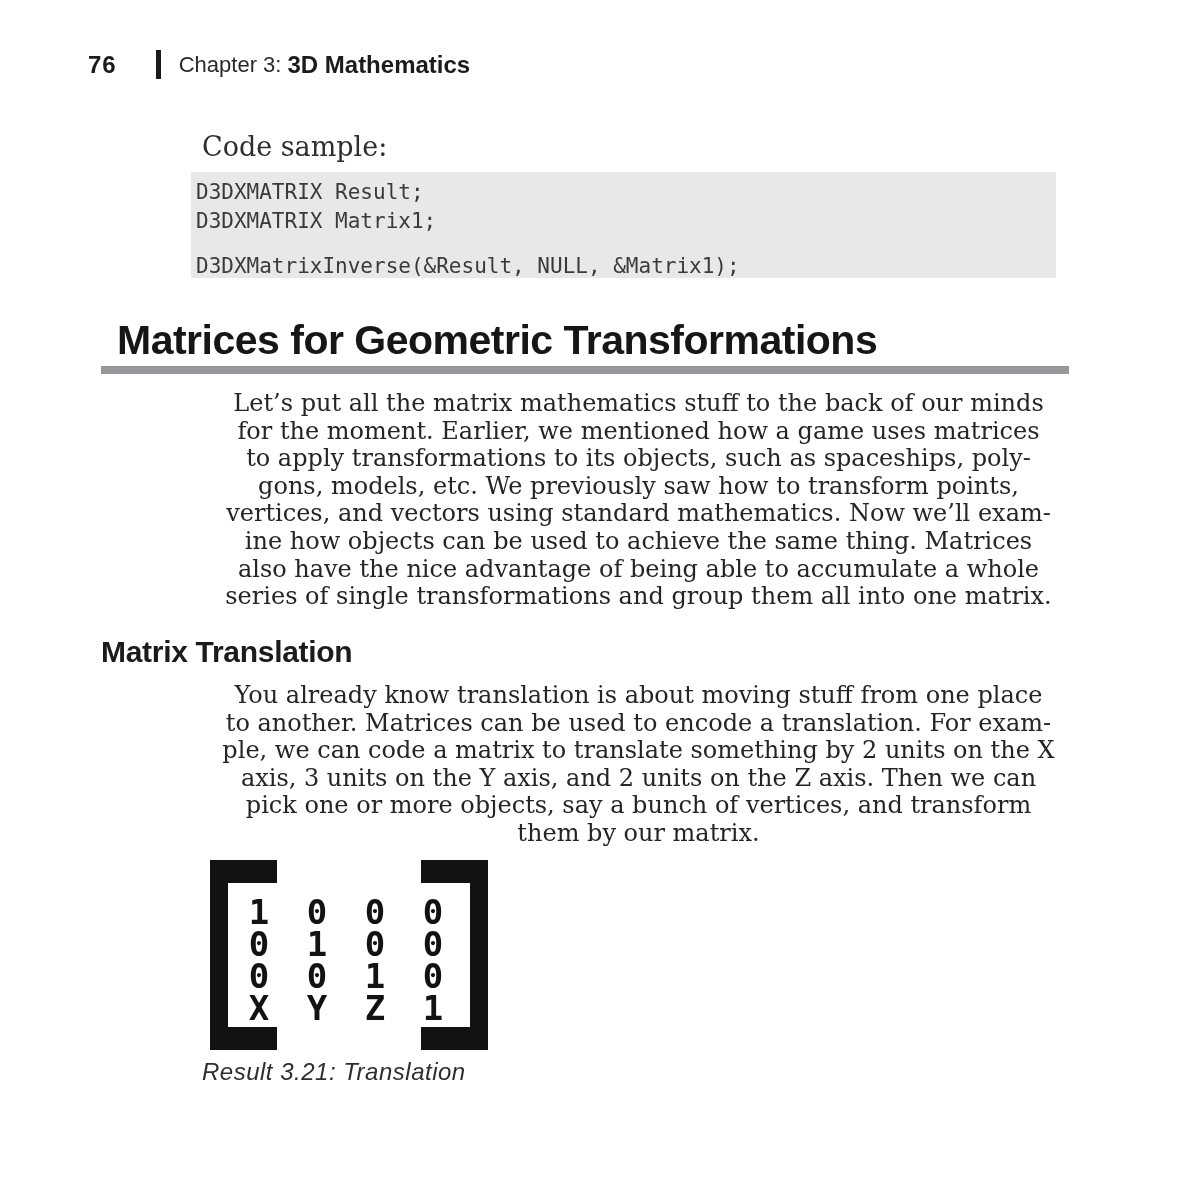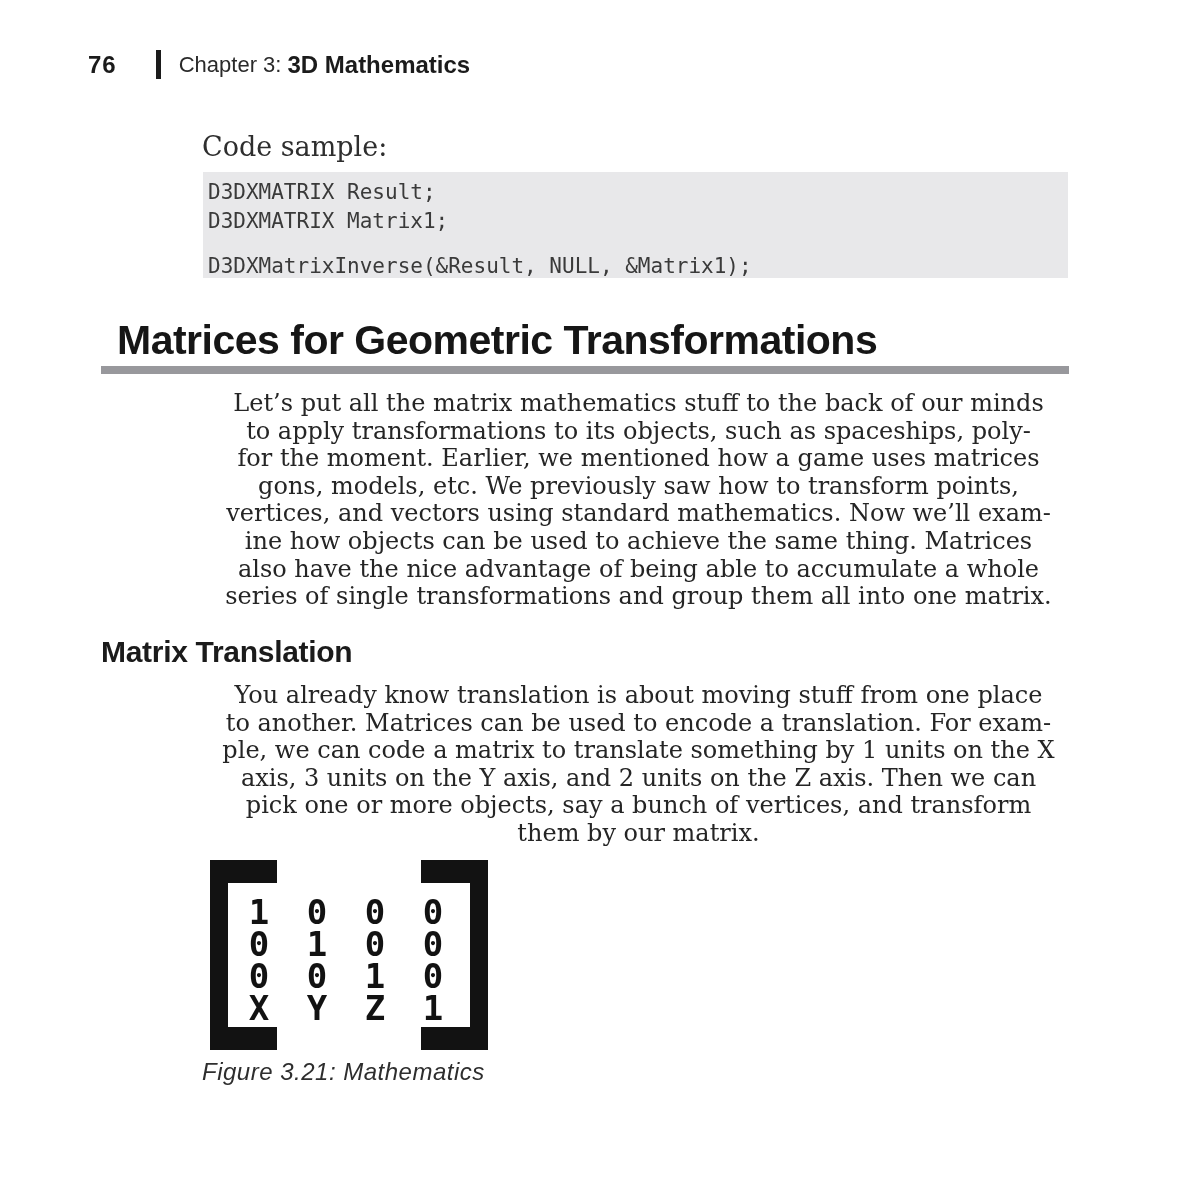--- a/index.html
+++ b/index.html
@@ -39,21 +39,21 @@
   
   .code-label {
     position: absolute;
     left: 202px; top: 131px;
     font-family: "DejaVu Serif", serif;
     font-size: 27px;
     color: #2e2e2e;
   }
   .code-block {
     position: absolute;
-    left: 203px; top: 172px;
+    left: 191px; top: 172px;
     width: 865px; height: 106px;
     background: #e8e8ea;
     padding: 6px 16px 0 5px;
     box-sizing: border-box;
     font-family: "DejaVu Sans Mono", "Liberation Mono", monospace;
     font-size: 21px;
     color: #3a3a3a;
     overflow: hidden;
   }
   .code-line { height: 29px; line-height: 29px; white-space: pre; }
@@ -168,35 +168,35 @@
     <div class="code-line">D3DXMATRIX Matrix1;</div>
     <div class="code-gap"></div>
     <div class="code-line">D3DXMatrixInverse(&amp;Result, NULL, &amp;Matrix1);</div>
   </div>
 
   <div class="h1">Matrices for Geometric Transformations</div>
   <div class="h1-rule"></div>
 
   <div class="para para-1">
     <div class="body-line">Let’s put all the matrix mathematics stuff to the back of our minds</div>
+    <div class="body-line">for the moment. Earlier, we mentioned how a game uses matrices</div>
     <div class="body-line">to apply transformations to its objects, such as spaceships, poly-</div>
-    <div class="body-line">for the moment. Earlier, we mentioned how a game uses matrices</div>
     <div class="body-line">gons, models, etc. We previously saw how to transform points,</div>
     <div class="body-line">vertices, and vectors using standard mathematics. Now we’ll exam-</div>
     <div class="body-line">ine how objects can be used to achieve the same thing. Matrices</div>
     <div class="body-line">also have the nice advantage of being able to accumulate a whole</div>
     <div class="body-line">series of single transformations and group them all into one matrix.</div>
   </div>
 
   <div class="h2">Matrix Translation</div>
 
   <div class="para para-2">
     <div class="body-line">You already know translation is about moving stuff from one place</div>
     <div class="body-line">to another. Matrices can be used to encode a translation. For exam-</div>
-    <div class="body-line">ple, we can code a matrix to translate something by 1 units on the X</div>
+    <div class="body-line">ple, we can code a matrix to translate something by 2 units on the X</div>
     <div class="body-line">axis, 3 units on the Y axis, and 2 units on the Z axis. Then we can</div>
     <div class="body-line">pick one or more objects, say a bunch of vertices, and transform</div>
     <div class="body-line">them by our matrix.</div>
   </div>
 
   <div class="figure">
     <div class="bracket bracket-left"></div>
     <div class="matrix-grid">
       <span class="matrix-cell">1</span>
       <span class="matrix-cell">0</span>
@@ -211,15 +211,15 @@
       <span class="matrix-cell">1</span>
       <span class="matrix-cell">0</span>
       <span class="matrix-cell">X</span>
       <span class="matrix-cell">Y</span>
       <span class="matrix-cell">Z</span>
       <span class="matrix-cell">1</span>
     </div>
     <div class="bracket bracket-right"></div>
   </div>
 
-  <div class="fig-caption">Figure 3.21: Mathematics</div>
+  <div class="fig-caption">Result 3.21: Translation</div>
 
 </div>
 
 </body></html>

